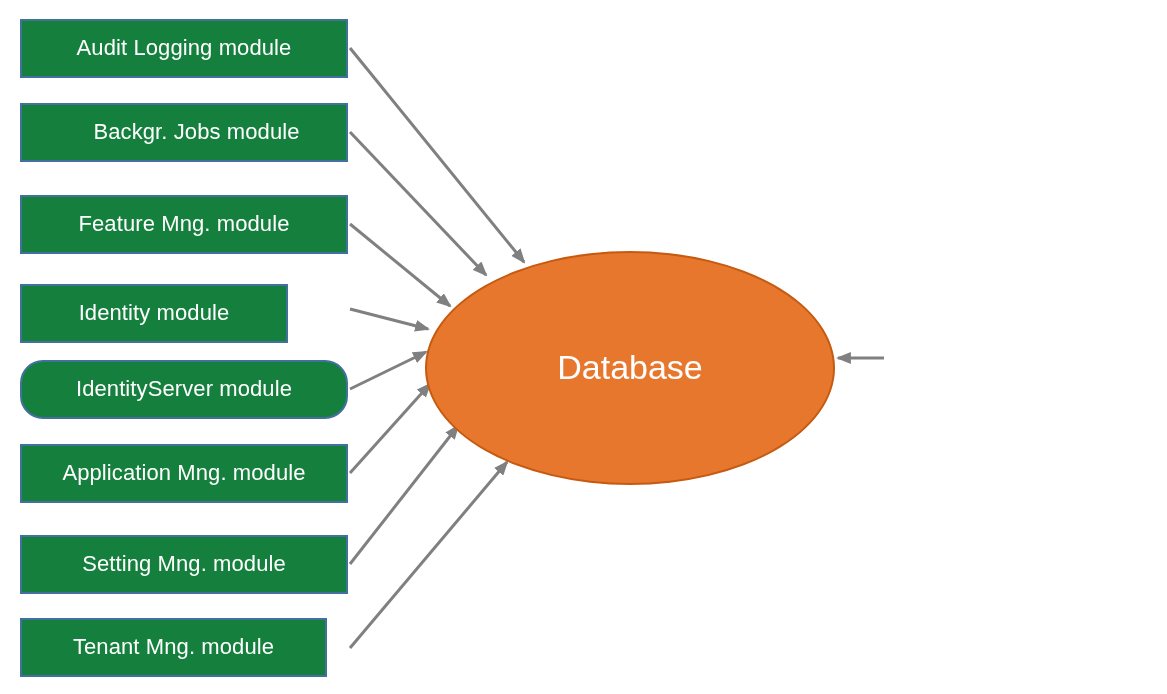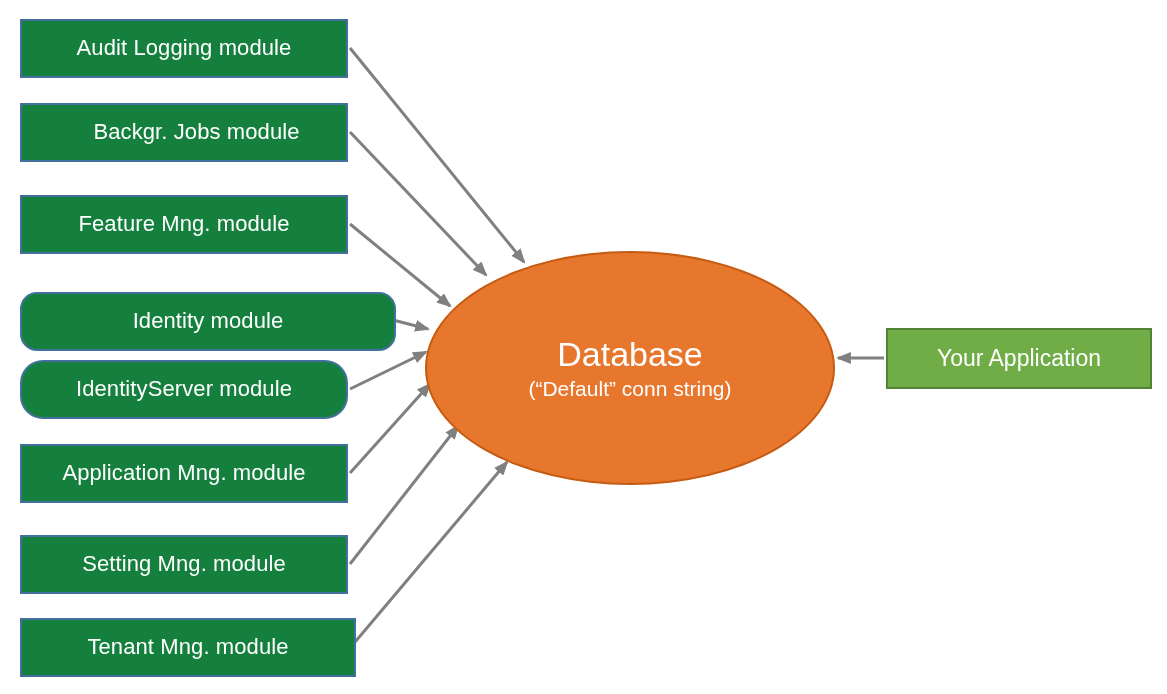--- a/index.html
+++ b/index.html
@@ -101,39 +101,35 @@
   <div id="modules-group">
       <div class="module-box" style="left: 20px; top: 19px; width: 328px; height: 59px;">
         <span>Audit Logging module</span>
       </div>
       <div class="module-box" style="left: 20px; top: 103px; width: 328px; height: 59px; padding-left: 25px;">
         <span>Backgr. Jobs module</span>
       </div>
       <div class="module-box" style="left: 20px; top: 195px; width: 328px; height: 59px;">
         <span>Feature Mng. module</span>
       </div>
-      <div class="module-box" style="left: 20px; top: 292px; width: 376px; height: 59px; border-radius: 17px;">
+      <div class="module-box" style="left: 20px; top: 284px; width: 268px; height: 59px;">
         <span>Identity module</span>
       </div>
       <div class="module-box" style="left: 20px; top: 360px; width: 328px; height: 59px; border-radius: 23px;">
         <span>IdentityServer module</span>
       </div>
       <div class="module-box" style="left: 20px; top: 444px; width: 328px; height: 59px;">
         <span>Application Mng. module</span>
       </div>
       <div class="module-box" style="left: 20px; top: 535px; width: 328px; height: 59px;">
         <span>Setting Mng. module</span>
       </div>
-      <div class="module-box" style="left: 20px; top: 618px; width: 336px; height: 59px;">
+      <div class="module-box" style="left: 20px; top: 618px; width: 307px; height: 59px;">
         <span>Tenant Mng. module</span>
       </div>
     </div>
 
   <div class="db-ellipse" id="db-ellipse" style="left: 425px; top: 251px; width: 410px; height: 234px;">
     <div class="db-title">Database</div>
-    <div class="db-sub">(“Default” conn string)</div>
   </div>
 
-  <div class="app-box" id="app-box" style="left: 886px; top: 328px; width: 266px; height: 61px;">
-    <span>Your Application</span>
-  </div>
 
 </div>
 
 </body></html>

